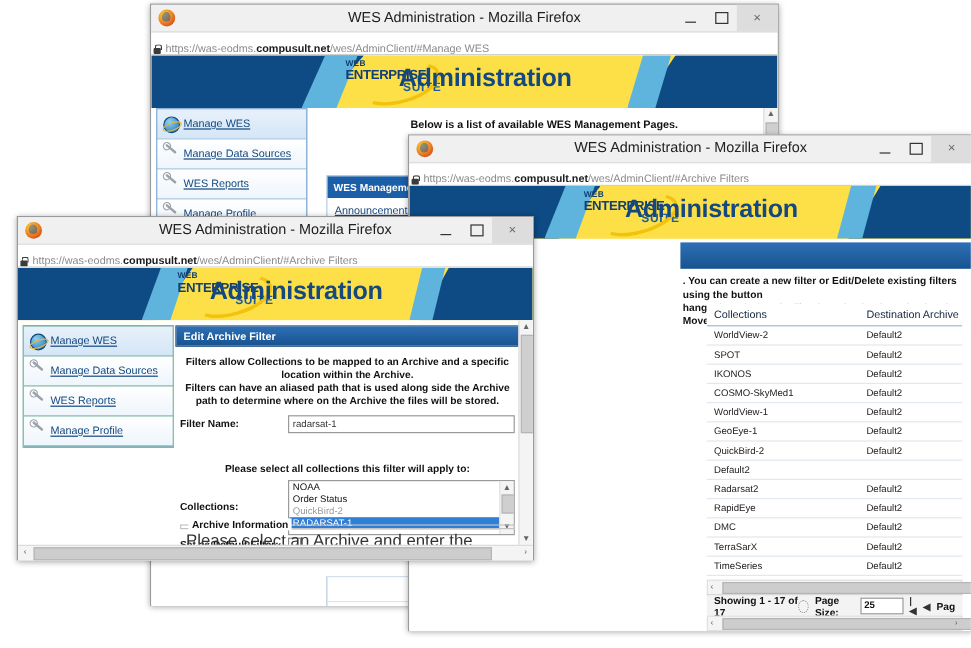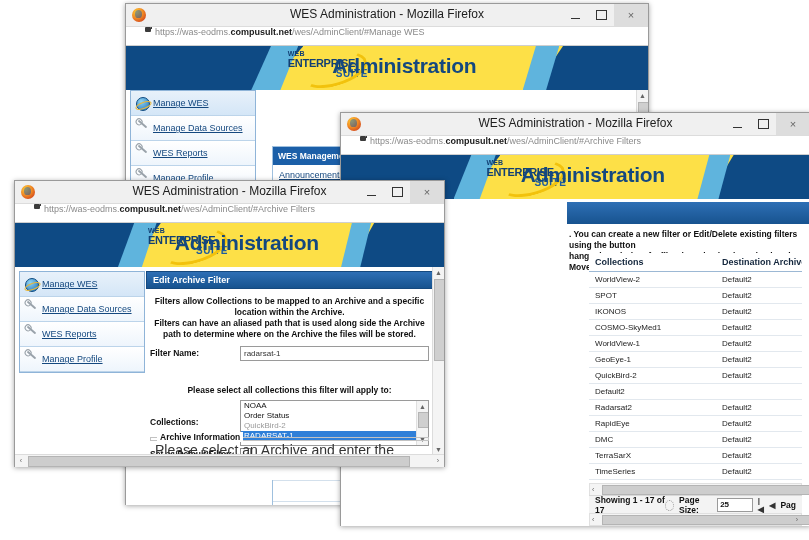--- a/index.html
+++ b/index.html
@@ -18,22 +18,22 @@
            background:radial-gradient(circle at 35% 30%,#ffcc33 0%,#f08a24 45%,#d9541e 75%,#b03a12 100%);}
   .ff-icon:after{content:"";position:absolute;left:3px;top:2px;width:7px;height:8px;border-radius:50% 50% 45% 45%;
                  background:linear-gradient(135deg,#3a6fb0,#1d4e8f);opacity:.55;}
   .wtitle{position:absolute;left:0;right:0;top:3px;text-align:center;font-size:12px;color:#202020;
           font-family:"Liberation Sans",sans-serif;}
   .wbtns{position:absolute;right:0;top:0;height:22px;display:flex;align-items:stretch;}
   .wbtn{width:26px;display:flex;align-items:center;justify-content:center;font-size:11px;color:#333;}
   .wbtn.close{background:#dddddd;color:#666;width:34px;}
   .wbtn .min{display:block;width:9px;height:1px;background:#333;margin-top:6px;}
   .wbtn .max{display:block;width:9px;height:8px;border:1px solid #333;}
-  .urlbar{height:18px;background:#fff;border-bottom:1px solid #cfcfcf;display:flex;align-items:flex-start;
-          padding-left:19px;font-size:9px;color:#707070;overflow:hidden;white-space:nowrap;}
+  .urlbar{height:18px;background:#fff;border-bottom:1px solid #cfcfcf;display:flex;align-items:flex-end;
+          padding-left:2px;font-size:9px;color:#707070;overflow:hidden;white-space:nowrap;}
   .lock{display:inline-block;width:6px;height:5px;background:#3b3b3b;border-radius:1px;position:relative;margin-right:4px;flex:none;}
   .lock:before{content:"";position:absolute;left:1px;top:-3px;width:4px;height:4px;border:1px solid #3b3b3b;border-bottom:none;border-radius:2px 2px 0 0;}
   .url-dim{color:#8a8a8a;}
   .url-strong{color:#1a1a1a;font-weight:bold;}
   .content{background:#fff;position:relative;overflow:hidden;}
 
   
   .banner{height:44px;background:#fde047;position:relative;overflow:hidden;}
   .banner .blu-l{position:absolute;left:0;top:0;height:44px;width:34%;background:#0e4a84;
                  clip-path:polygon(0 0,100% 0,78% 100%,0 100%);}
@@ -90,21 +90,21 @@
   .listopt.dim{color:#9a9a9a;}
   .listopt.sel{background:#2f7fd8;color:#fff;}
   .chk{width:9px;height:9px;border:1px solid #8a8a8a;background:#fff;display:inline-block;}
   .fieldset{border:1px solid #c2c2c2;position:absolute;}
   .fslegend{position:absolute;top:-6px;left:6px;background:#fff;font-size:8.5px;font-weight:bold;padding:0 3px;color:#111;}
   .small{font-size:14px;color:#333;line-height:10px;}
 
   
   .gridwrap{position:absolute;background:#fff;}
   .gridhdr{display:flex;border-bottom:1px solid #9cb8d4;background:#fff;}
-  .gridhdr div{font-size:9px;font-weight:bold;color:#14273d;padding:4px 6px;}
+  .gridhdr div{font-size:9px;font-weight:normal;color:#14273d;padding:4px 6px;}
   .growrow{display:flex;border-bottom:1px solid #e2e8ee;}
   .growrow div{font-size:8px;color:#222;padding:3px 6px;}
   .c1{width:115px;flex:none;}
   .c2{width:110px;flex:none;}
   .statusbar{position:absolute;height:18px;background:#f3f3f3;border-top:1px solid #d8d8d8;display:flex;
              align-items:center;justify-content:space-between;padding:0 6px;}
   .showing{font-size:8.5px;font-weight:bold;color:#111;}
   .pager{display:flex;align-items:center;gap:5px;font-size:8.5px;font-weight:bold;color:#111;}
   .spin{width:9px;height:9px;border:1.5px dotted #9a9a9a;border-radius:50%;}
   .psize{border:1px solid #9a9a9a;background:#fff;width:38px;height:12px;font-size:8px;padding:0 2px;line-height:12px;}
@@ -171,20 +171,26 @@
         </div>
         <div class="navitem">
           <span class="navicon">
               <i class="wrench"></i>
             </span>
           <span class="lbl">Manage Profile</span>
         </div>
         <div style="height:22px;background:#fff;"></div>
       </div>
 
+      <div style="position:absolute;left:136px;top:8px;right:16px;">
+        <div style="font-size:9px;font-weight:bold;color:#111;margin-left:80px;line-height:13px;">
+          <div>Below is a list of available WES Management Pages.</div>
+          <div>Please select an option from the list displayed.</div>
+        </div>
+      </div>
 
       <div class="menupanel" style="left:146px;top:56px;width:92px;">
         <div class="menuhead">WES Management</div>
         <div class="menurow">Announcements</div>
         <div class="menurow">Archive Filters</div>
         <div class="menurow" style="color:transparent;">.</div>
       </div>
 
       <div class="menupanel" style="left:146px;top:390px;width:92px;border-top:none;">
         <div class="menurow" style="color:transparent;border-top:1px solid #d3e0ec;">.</div>

